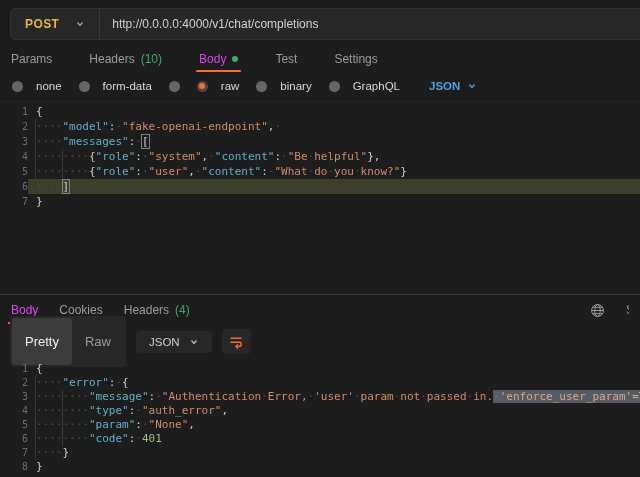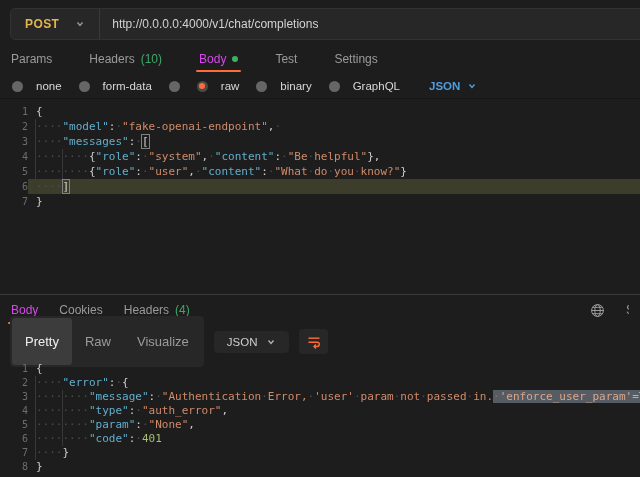--- a/index.html
+++ b/index.html
@@ -201,21 +201,20 @@
         <path d="M2.7 4.6h10.6M2.7 11.4h10.6"></path>
       </svg>
   </span>
   <span class="edge-frag">S</span>
 </div>
 
 <div class="resp-toolbar">
   <div class="seg" id="view-seg">
       <div class="seg-btn active">Pretty</div>
       <div class="seg-btn">Raw</div>
-      <div class="seg-btn">Visualize</div>
     </div>
   <div class="json-btn">
     <span>JSON</span>
     <svg width="10" height="10" viewBox="0 0 10 10" fill="none" stroke="#b0b0b0" stroke-width="1.4">
         <path d="M2.5 3.5L5 6.5L7.5 3.5"></path>
       </svg>
   </div>
   <div class="wrap-btn">
     <svg width="16" height="16" viewBox="0 0 16 16" fill="none" stroke="#ff6c37" stroke-width="1.4">
         <path d="M2.5 4.2h11"></path>

